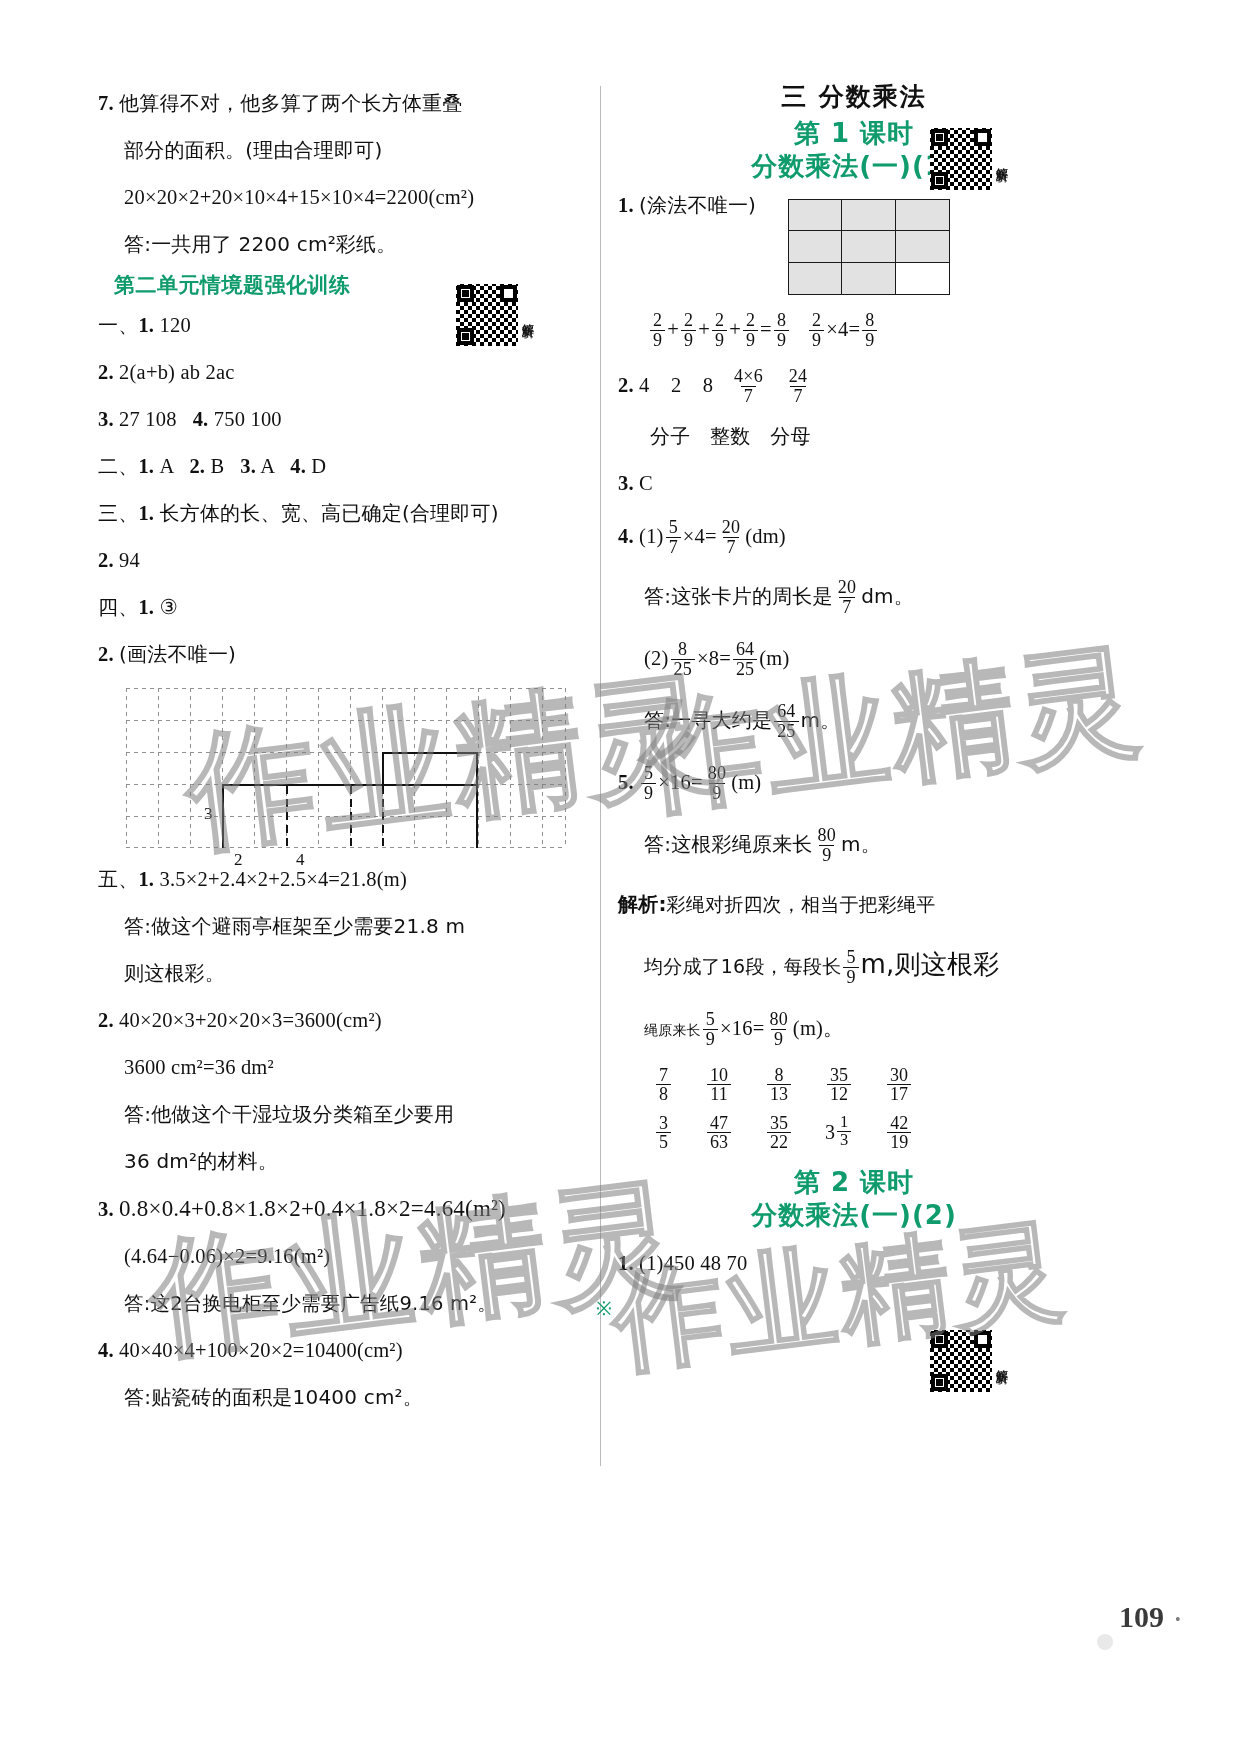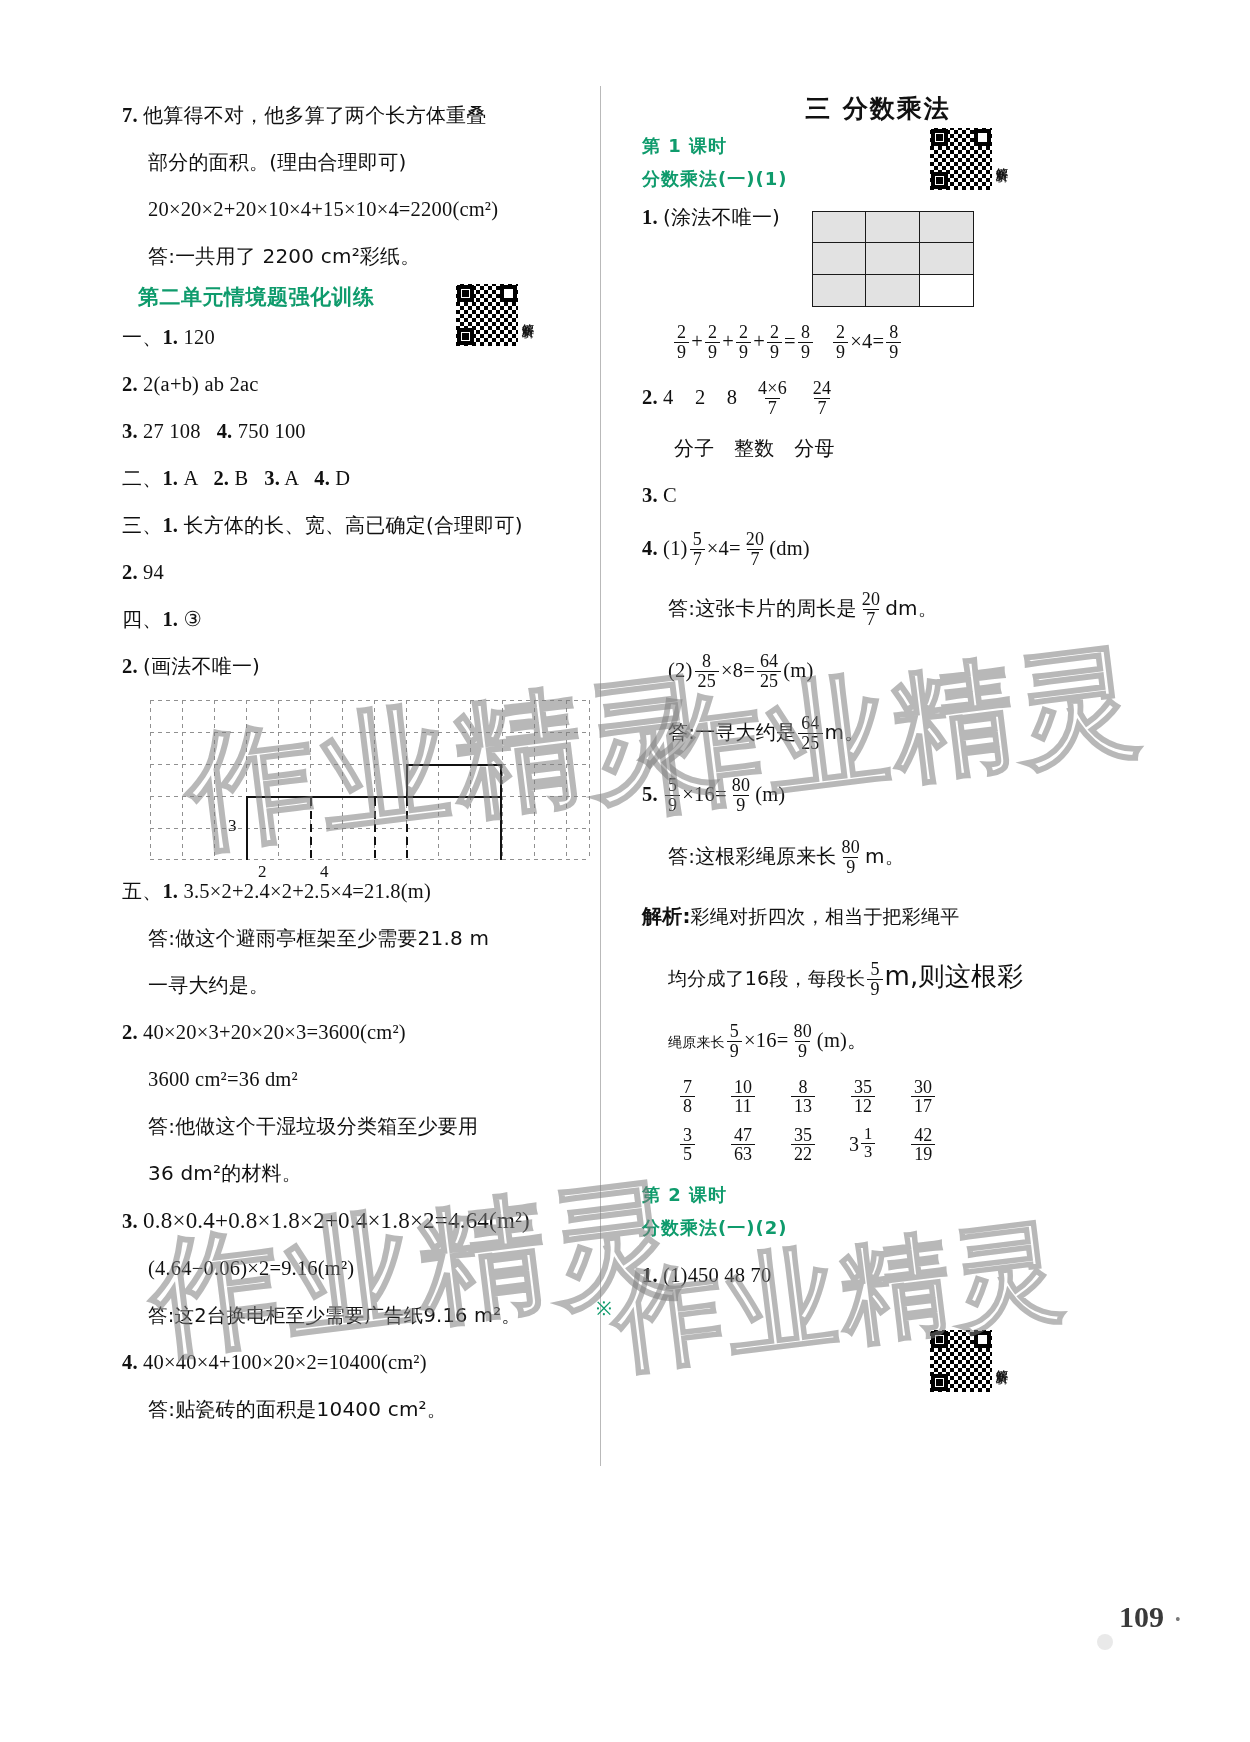--- a/index.html
+++ b/index.html
@@ -7,21 +7,21 @@
     width:1250px;height:1742px;
     background:#ffffff;
     font-family:"Liberation Serif", serif;
     color:#111;
     position:relative;
     overflow:hidden;
   }
   .page{position:absolute;inset:0;}
 
   
-  .col{position:absolute;top:92px;margin-left:24px;}
+  .col{position:absolute;top:80px;}
   .col-left{left:98px;width:468px;}
   .col-right{left:618px;width:472px;}
   .col-divider{
     position:absolute;left:600px;top:86px;width:1px;height:1380px;
     background:#b9b9b9;
   }
 
   
   .line{
     font-size:20.5px;
@@ -44,21 +44,21 @@
   .unit-head{
     text-align:center;
     font-size:25px;
     font-weight:bold;
     font-family:"DejaVu Sans","Liberation Sans",sans-serif;
     color:#111;
     letter-spacing:2px;
     margin-bottom:4px;
   }
   .lesson-head{
-    text-align:left;font-size:18px;line-height:33px;letter-spacing:1px;
+    text-align:center;font-size:26px;line-height:33px;letter-spacing:1px;
   }
   .section-head{
     font-size:21px;line-height:34px;letter-spacing:.5px;padding-left:16px;
   }
 
   
   .qrbox{position:absolute;display:flex;align-items:center;gap:3px;}
   .qr{
     width:62px;height:62px;
     background:
@@ -267,21 +267,21 @@
       <span class="glabel" style="left:78px;top:116px;">3</span>
       <span class="glabel" style="left:108px;top:162px;">2</span>
       <span class="glabel" style="left:170px;top:162px;">4</span>
     </div>
 
     <div class="line" style="margin-top:8px">
       <span class="cn">五、</span><span class="num">1.</span>
       <span class="mathtxt">3.5×2+2.4×2+2.5×4=21.8(m)</span>
     </div>
     <div class="line indent cn">答:做这个避雨亭框架至少需要21.8 m</div>
-    <div class="line indent cn">一寻大约是。</div>
+    <div class="line indent cn">则这根彩。</div>
 
     <div class="line">
       <span class="num">2.</span>
       <span class="mathtxt">40×20×3+20×20×3=3600(cm²)</span>
     </div>
     <div class="line indent mathtxt">3600 cm²=36 dm²</div>
     <div class="line indent cn">答:他做这个干湿垃圾分类箱至少要用</div>
     <div class="line indent cn">36 dm²的材料。</div>
 
     <div class="line">

